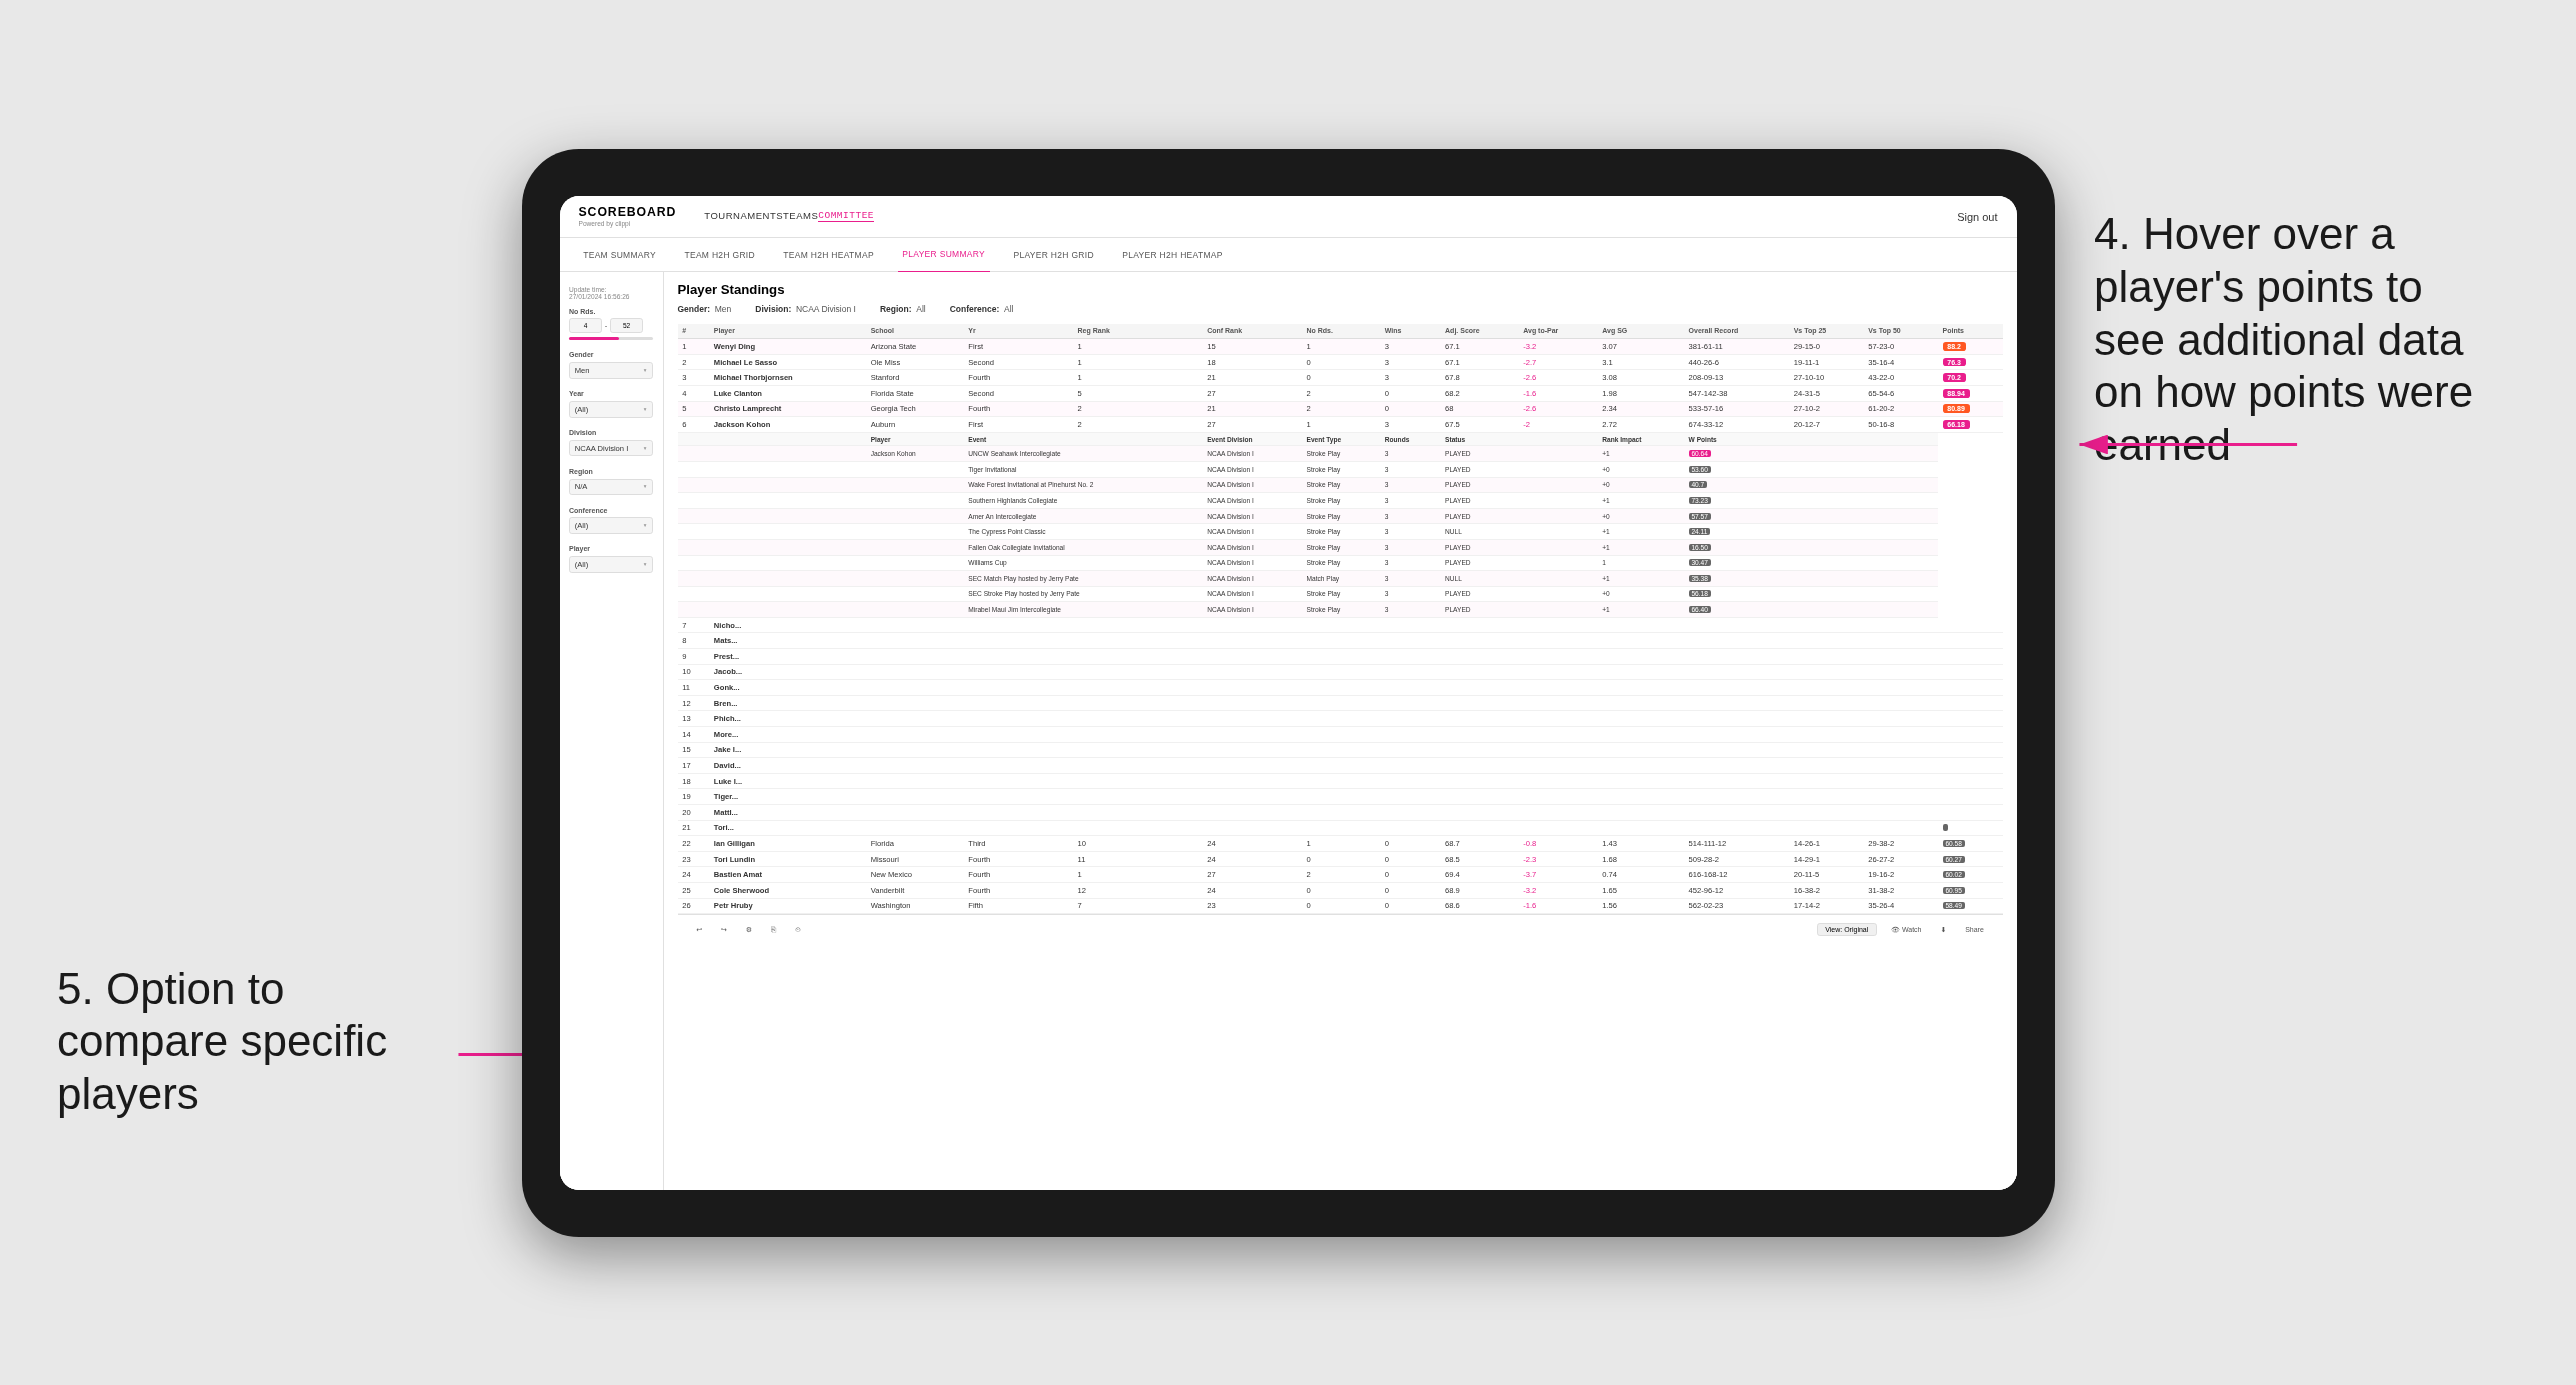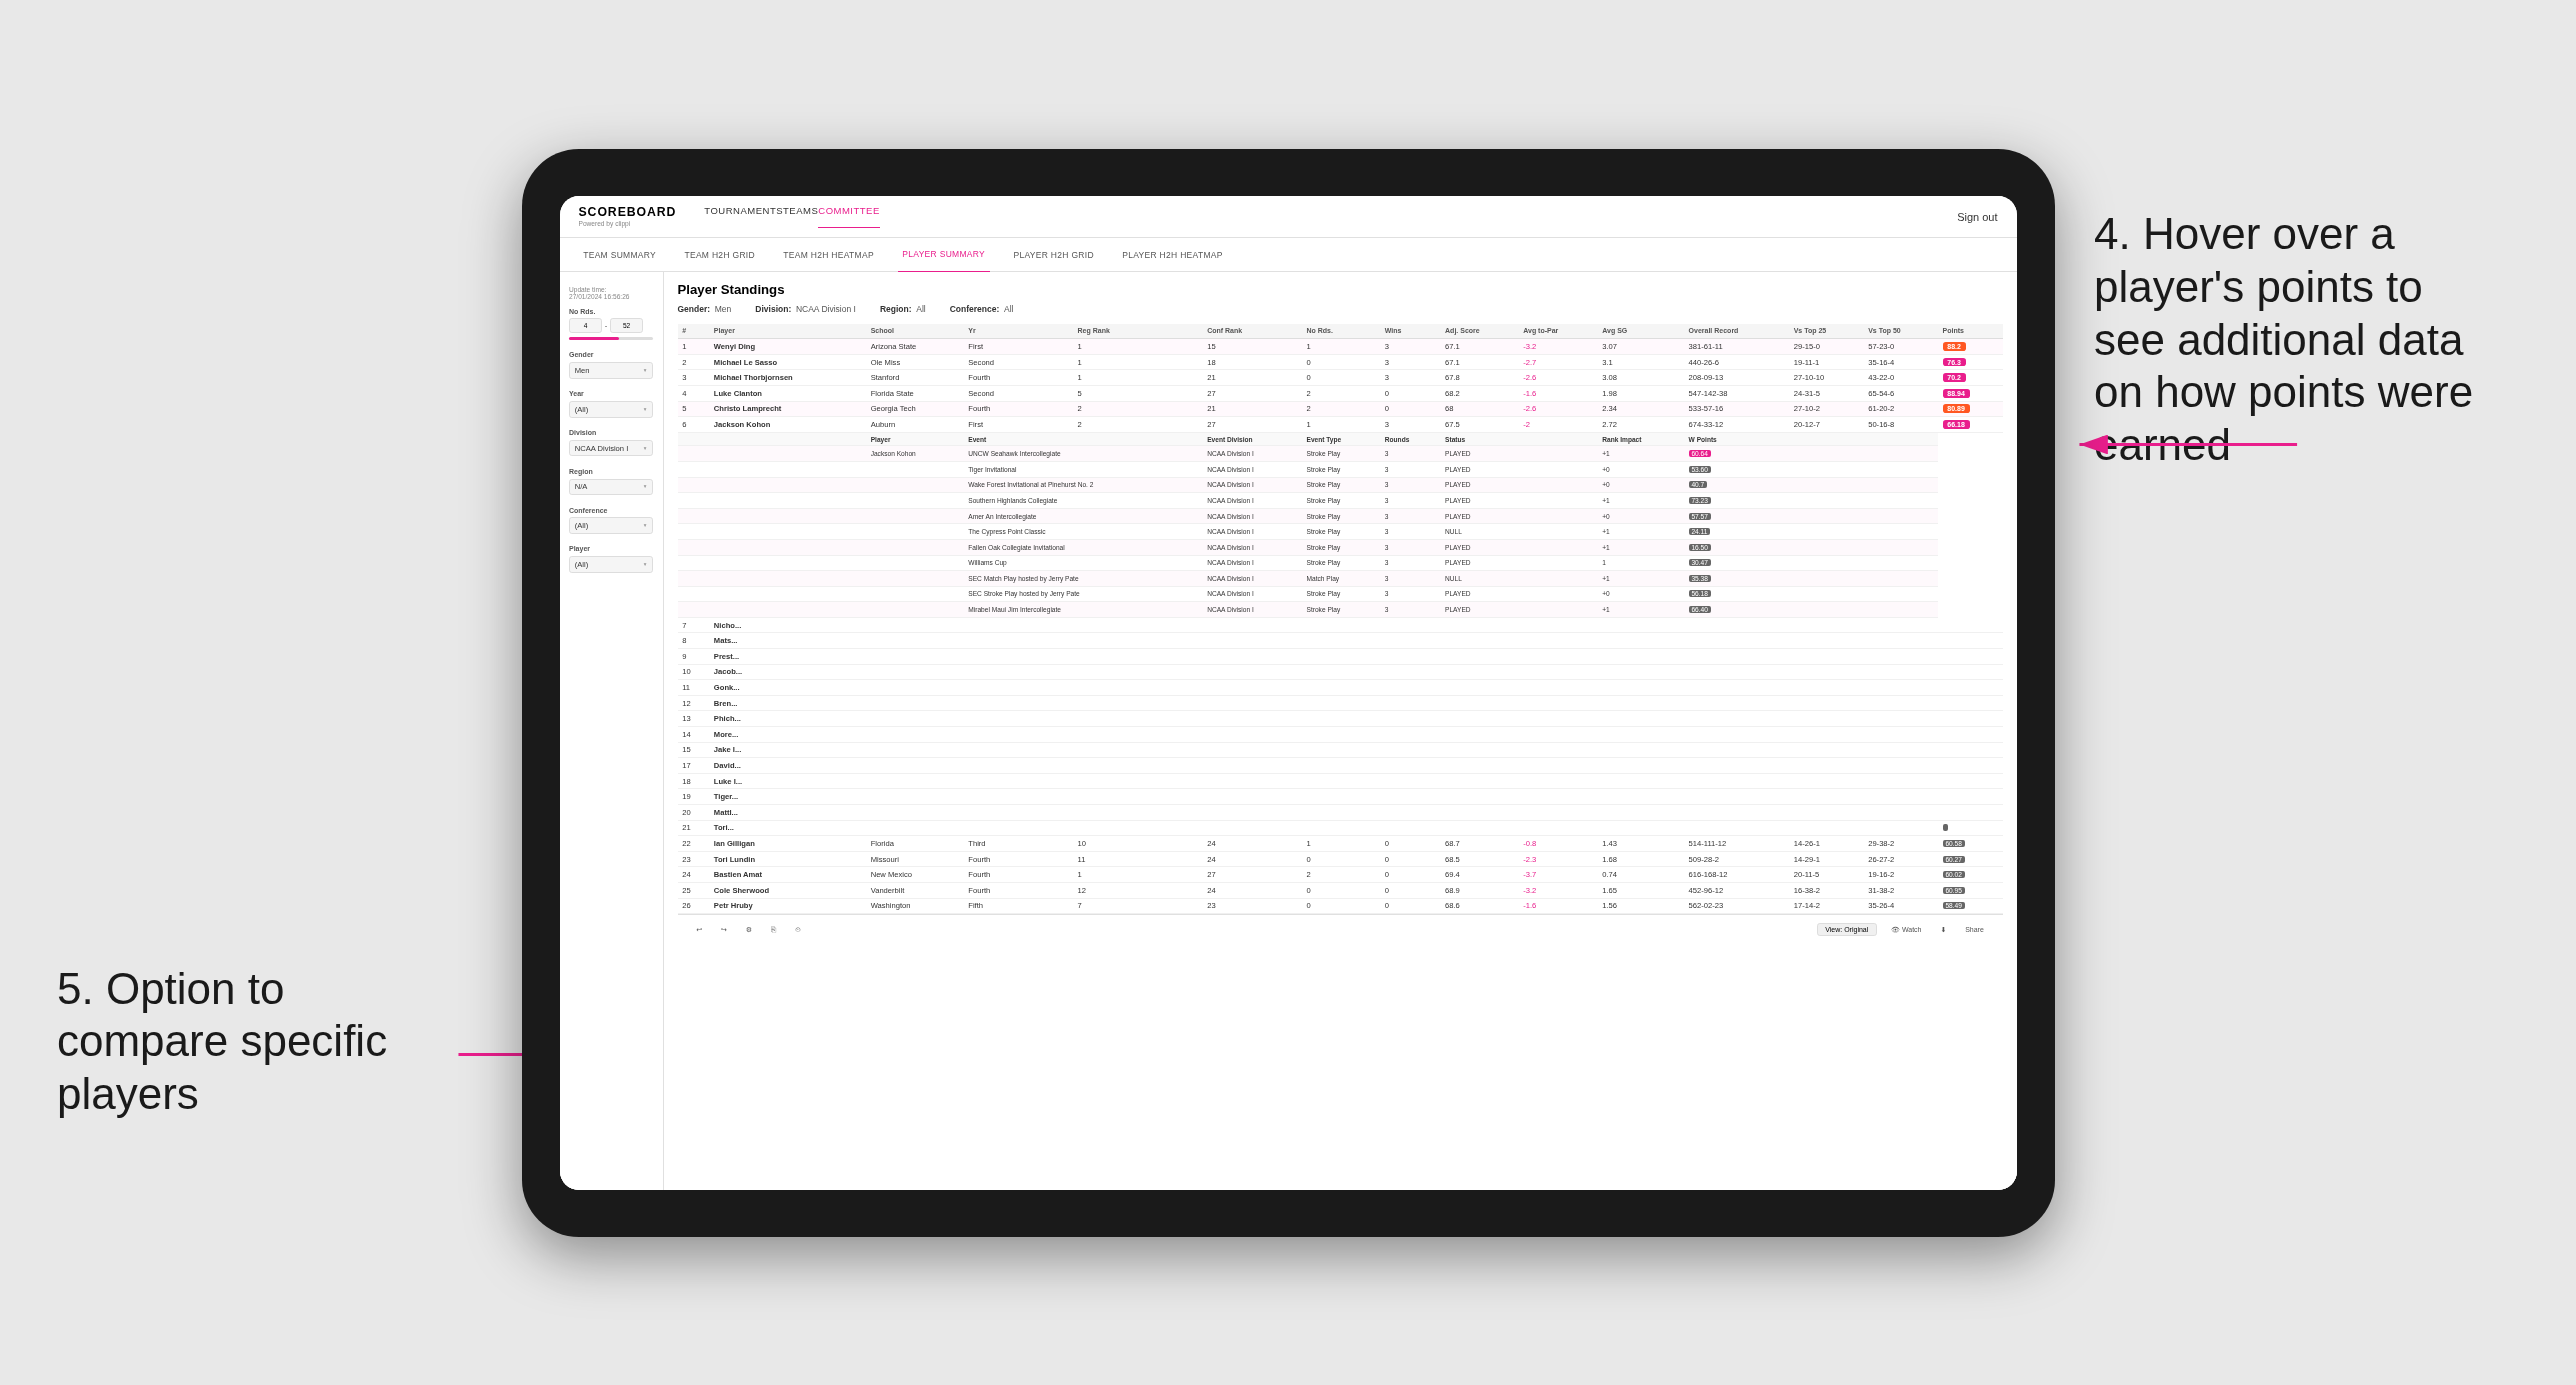--- a/index.html
+++ b/index.html
@@ -85,21 +85,22 @@
       font-size: 9.5px;
       color: #333;
       cursor: pointer;
       text-transform: uppercase;
       letter-spacing: 0.5px;
     }
 
     .nav-link.active {
       color: #e91e8c;
       border-bottom: 1.9px solid #e91e8c;
-      padding-bottom: 11px;
+      padding-bottom: 0;
+      font-family: Liberation Mono, monospace;
     }
 
     .nav-right {
       display: flex;
       align-items: center;
       gap: 9.5px;
       font-size: 11px;
       color: #333;
     }
 

